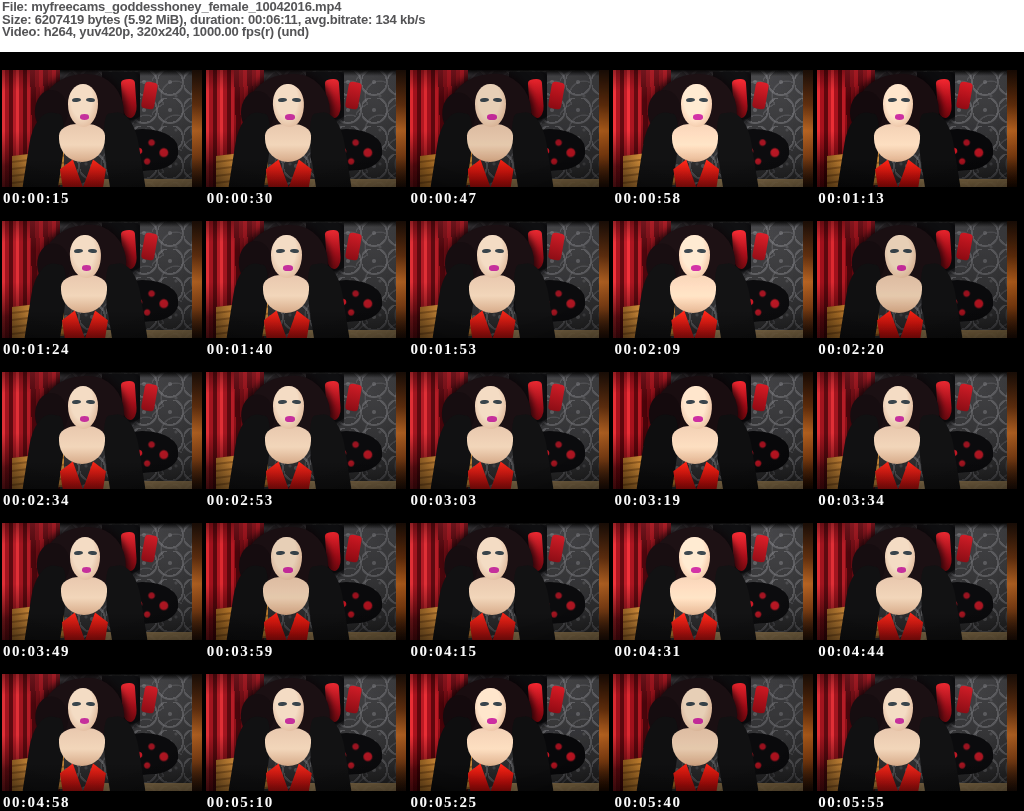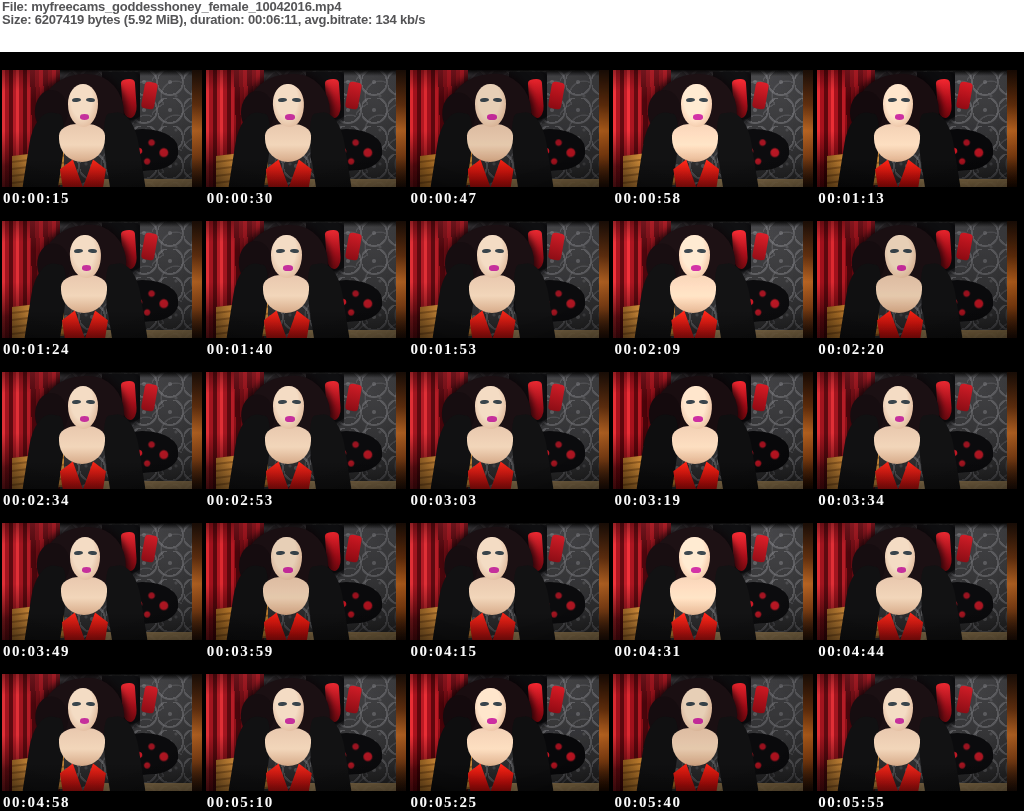--- a/index.html
+++ b/index.html
@@ -151,20 +151,21 @@
   .cell:nth-child(5n+4) .thumb{filter:brightness(1.07);}
   .cell:nth-child(7n+3) .thumb{filter:brightness(.94) saturate(1.08);}
   .cell:nth-child(9n+5) .thumb{filter:brightness(1.03) contrast(1.03);}
 </style>
 </head>
 <body>
 
 <div class="header">
   <div class="line">File: myfreecams_goddesshoney_female_10042016.mp4</div>
   <div class="line">Size: 6207419 bytes (5.92 MiB), duration: 00:06:11, avg.bitrate: 134 kb/s</div>
+  <div class="line">Video: h264, yuv420p, 320x240, 1000.00 fps(r) (und)</div>
 </div>
 
 <div class="sheet">
   <div class="grid" id="grid">
   <div class="cell">
     <div class="thumb">
       <div class="wall"></div>
       <div class="top-strip"></div>
       <div class="glow-right"></div>
       <div class="floor-right"></div>

